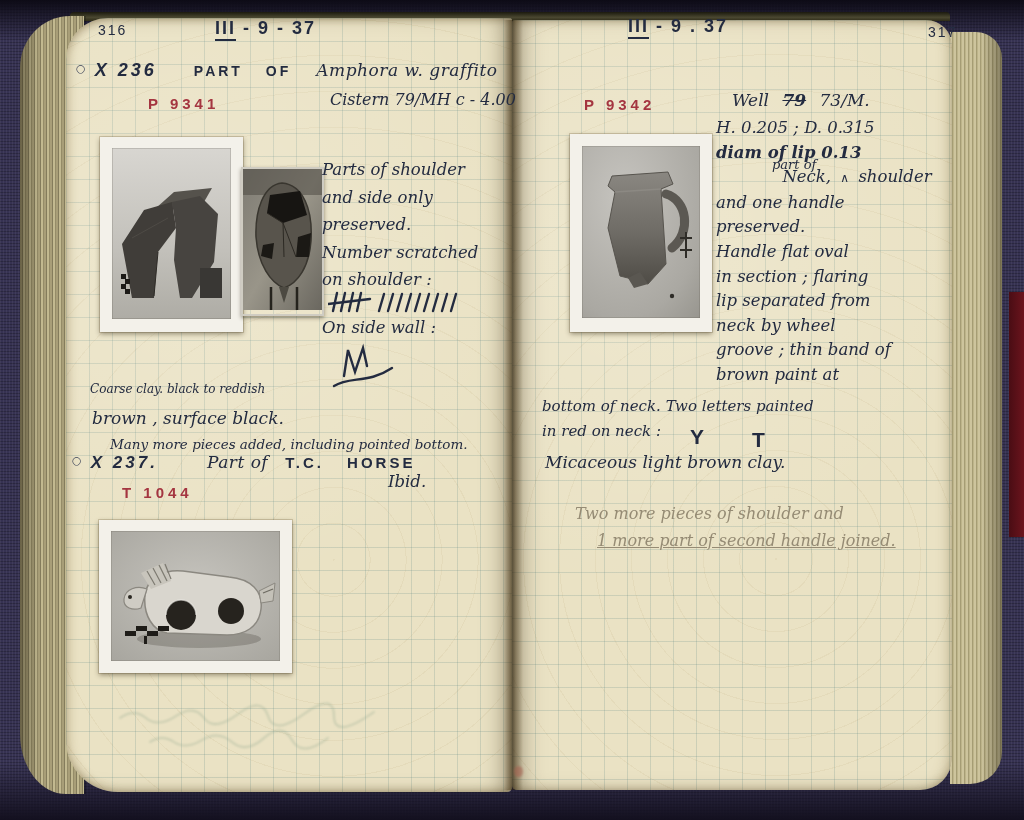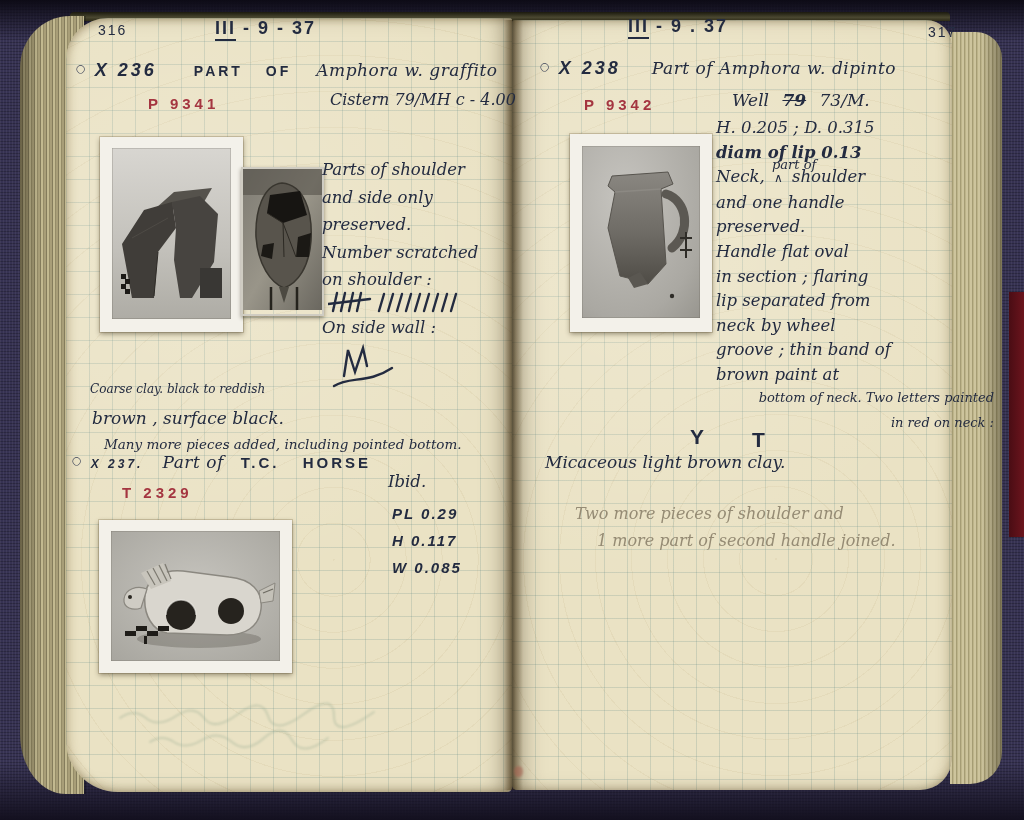--- a/index.html
+++ b/index.html
@@ -54,21 +54,21 @@
   .date{font-size:18px;font-weight:bold;letter-spacing:2px;}
 
   .head-num{font-size:18px;letter-spacing:3px;font-weight:bold;font-style:italic;}
   .head-caps{font-size:14px;letter-spacing:3px;word-spacing:16px;font-weight:bold;}
   .script-lg{font-size:17px;letter-spacing:.5px;}
   .catalog{font-size:15px;letter-spacing:4px;font-weight:bold;}
 
   .notes{line-height:27.5px;font-size:16.5px;}
   .col{line-height:24.6px;font-size:16.5px;}
   .heavy{font-weight:bold;}
-  .neck-line{position:relative;}
+  .neck-line{position:relative;text-align:center;}
   .insert{position:absolute;top:-12px;left:56px;font-size:13px;}
   .caret{font-size:12px;}
   .meas{line-height:27px;font-size:15px;letter-spacing:2px;font-weight:bold;font-style:italic;}
 
   
   .photo{background:#f3f1ea;box-shadow:0 2px 5px rgba(40,30,10,.45), 0 0 0 1px rgba(120,100,60,.25);}
   .photo svg{display:block;}
 </style>
 </head>
 <body>
@@ -174,35 +174,30 @@
       <line x1="128" y1="4" x2="123" y2="21"></line>
     </g>
   </svg>
   <div class="abs hw notes" style="left:322px;top:314px;">On side wall :</div>
   <svg class="abs" style="left:330px;top:340px;" width="66" height="50" viewBox="0 0 66 50">
     <path d="M14,36 L18,10 L25,32 L33,8 L37,26 M4,46 C20,36 38,44 62,28" stroke="#232b40" stroke-width="2.4" stroke-linecap="round" fill="none"></path>
   </svg>
 
   <div class="abs hw" style="left:90px;top:382px;font-size:12px;">Coarse clay.  black to reddish</div>
   <div class="abs hw" style="left:92px;top:408px;font-size:17px;">brown ,  surface black.</div>
-  <div class="abs hw" style="left:104px;top:436px;font-size:13.5px;width:420px;">Many more pieces added, including pointed bottom.</div>
+  <div class="abs hw" style="left:110px;top:436px;font-size:13.5px;width:420px;">Many more pieces added, including pointed bottom.</div>
 
   <div class="abs" style="left:72px;top:452px;white-space:nowrap;">
     <span class="hw marker">○</span>
-    <span class="hp head-num" style="font-size:12px;margin-right:14px;">X 237.</span>
+    <span class="hp head-num" style="font-size:17px;margin-right:44px;">X 237.</span>
     <span class="hw script-lg" style="margin-right:12px;">Part of</span>
     <span class="hp head-caps" style="font-size:15px;">T.C.  HORSE</span>
   </div>
-  <div class="abs hp catalog red" style="left:122px;top:484px;">T 2329</div>
+  <div class="abs hp catalog red" style="left:122px;top:484px;">T 1044</div>
   <div class="abs hw" style="left:388px;top:472px;font-size:16.5px;">Ibid.</div>
-  <div class="abs hp meas" style="left:392px;top:500px;">
-    <div>PL 0.29</div>
-    <div>H 0.117</div>
-    <div>W 0.085</div>
-  </div>
 
   <div class="abs photo" style="left:99px;top:520px;padding:11px 12px 12px;">
     <svg width="169" height="130" viewBox="0 0 169 130">
       <defs>
         <radialGradient id="p4bg" cx=".5" cy=".45" r=".8">
           <stop offset="0" stop-color="#c6c4be"></stop>
             <stop offset="1" stop-color="#a5a39c"></stop>
         </radialGradient>
       </defs>
       <rect width="169" height="130" fill="url(#p4bg)"></rect>
@@ -239,25 +234,20 @@
       <path d="M40,42 q12,-8 24,0 t28,-2 t30,2 t32,-4 t28,2 t36,-2"></path>
     </g>
   </svg>
 
   <div class="abs hp date" style="left:628px;top:16px;">
     <span class="u">III</span>
     <span>- 9 . 37</span>
   </div>
   <div class="abs hp pn" style="left:928px;top:24px;">317</div>
 
-  <div class="abs" style="left:540px;top:58px;white-space:nowrap;">
-    <span class="hw marker">○</span>
-    <span class="hp head-num" style="margin-right:26px;">X 238</span>
-    <span class="hw script-lg">Part of Amphora w. dipinto</span>
-  </div>
   <div class="abs hp catalog red" style="left:584px;top:96px;">P 9342</div>
   <div class="abs hw" style="left:732px;top:90px;font-size:17px;">
     <span>Well</span>
     <span class="strike" style="margin:0 8px;font-weight:bold;">79</span>
     <span>73/M.</span>
   </div>
 
   <div class="abs photo" style="left:570px;top:134px;padding:12px 12px 14px;">
     <svg width="118" height="172" viewBox="0 0 118 172">
       <defs>
@@ -299,28 +289,28 @@
     <div>and one handle</div>
     <div>preserved.</div>
     <div>Handle flat oval</div>
     <div>in section ;  flaring</div>
     <div>lip separated from</div>
     <div>neck by wheel</div>
     <div>groove ;  thin band of</div>
     <div>brown paint at</div>
   </div>
 
-  <div class="abs hw" style="left:542px;top:385px;font-size:13px;line-height:25px;width:452px;text-align:right;">
+  <div class="abs hw" style="left:542px;top:394px;font-size:15px;line-height:25px;width:452px;">
     <div>bottom of neck.   Two letters painted</div>
     <div>in red on neck :</div>
   </div>
 
   <div class="abs hp" style="left:690px;top:425px;font-size:21px;font-weight:bold;">Y</div>
   <div class="abs hp" style="left:752px;top:428px;font-size:21px;font-weight:bold;">T</div>
 
   <div class="abs hw" style="left:545px;top:452px;font-size:17px;">Micaceous light brown clay.</div>
 
   <div class="abs hw pencil" style="left:575px;top:500px;font-size:16px;line-height:27px;">
     <div>Two more pieces of shoulder and</div>
-    <div style="padding-left:22px;">1 more part of second handle joined.</div>
+    <div style="padding-left:22px;text-decoration:underline;">1 more part of second handle joined.</div>
   </div>
 
 </div>
 
 </body></html>

